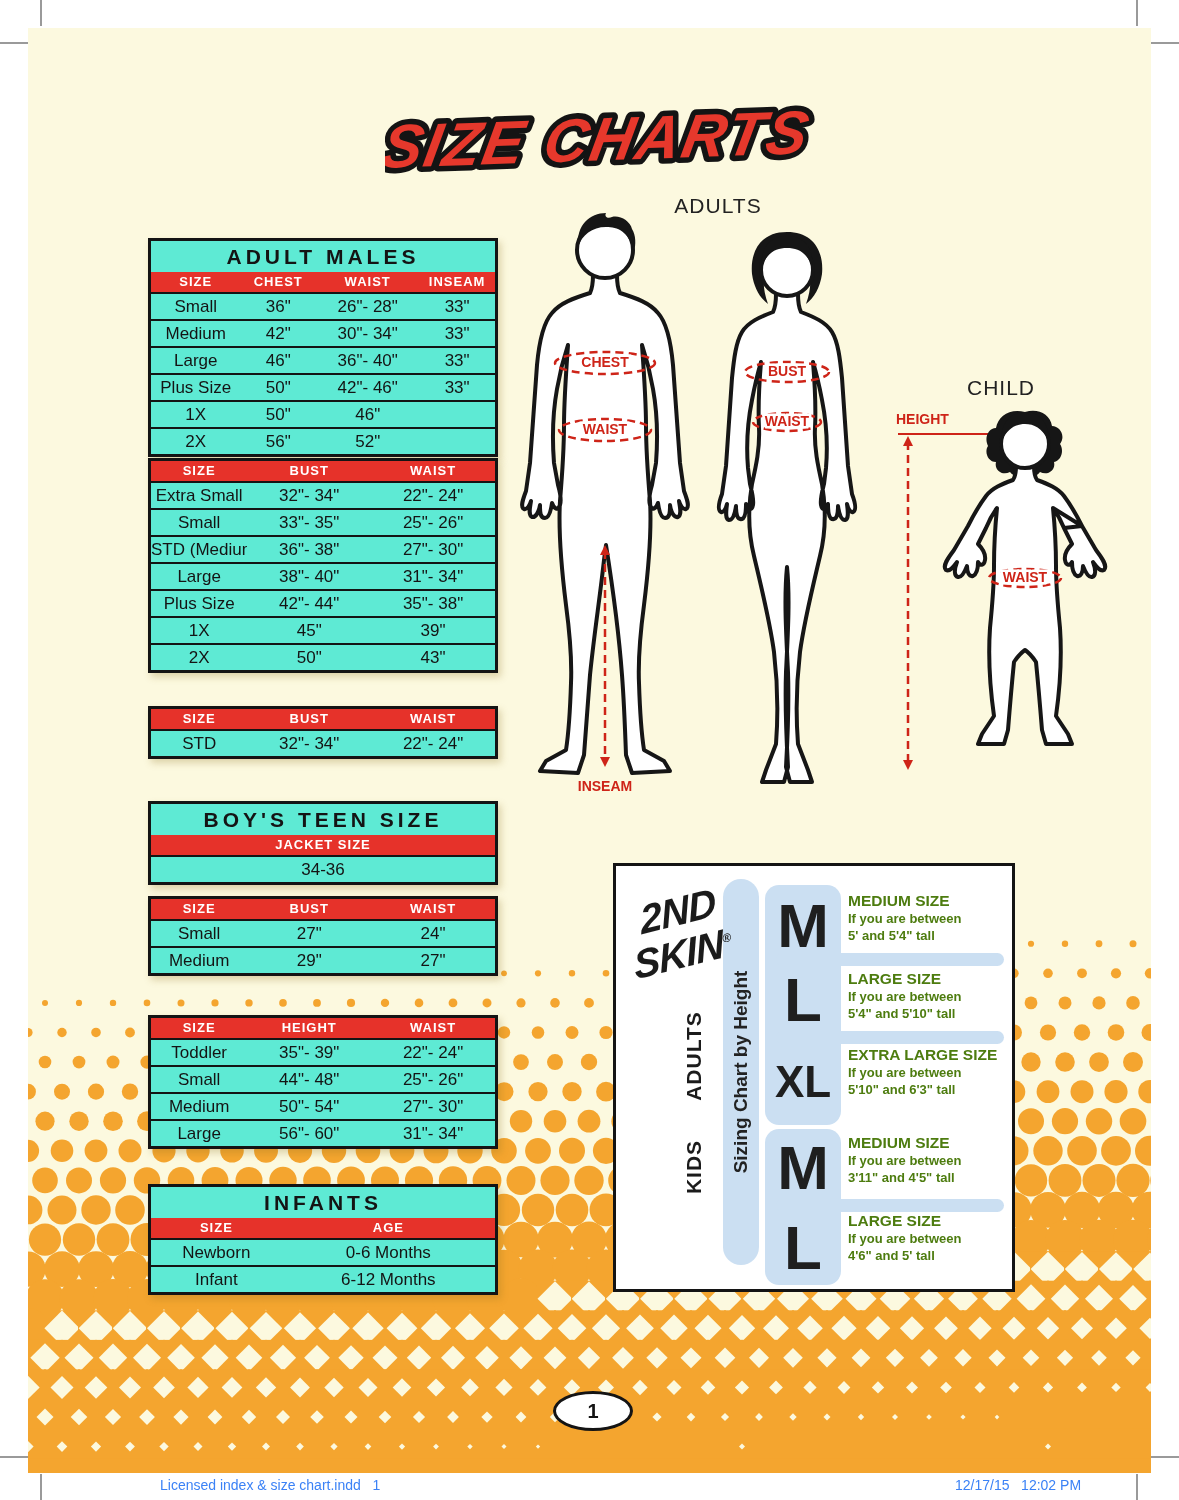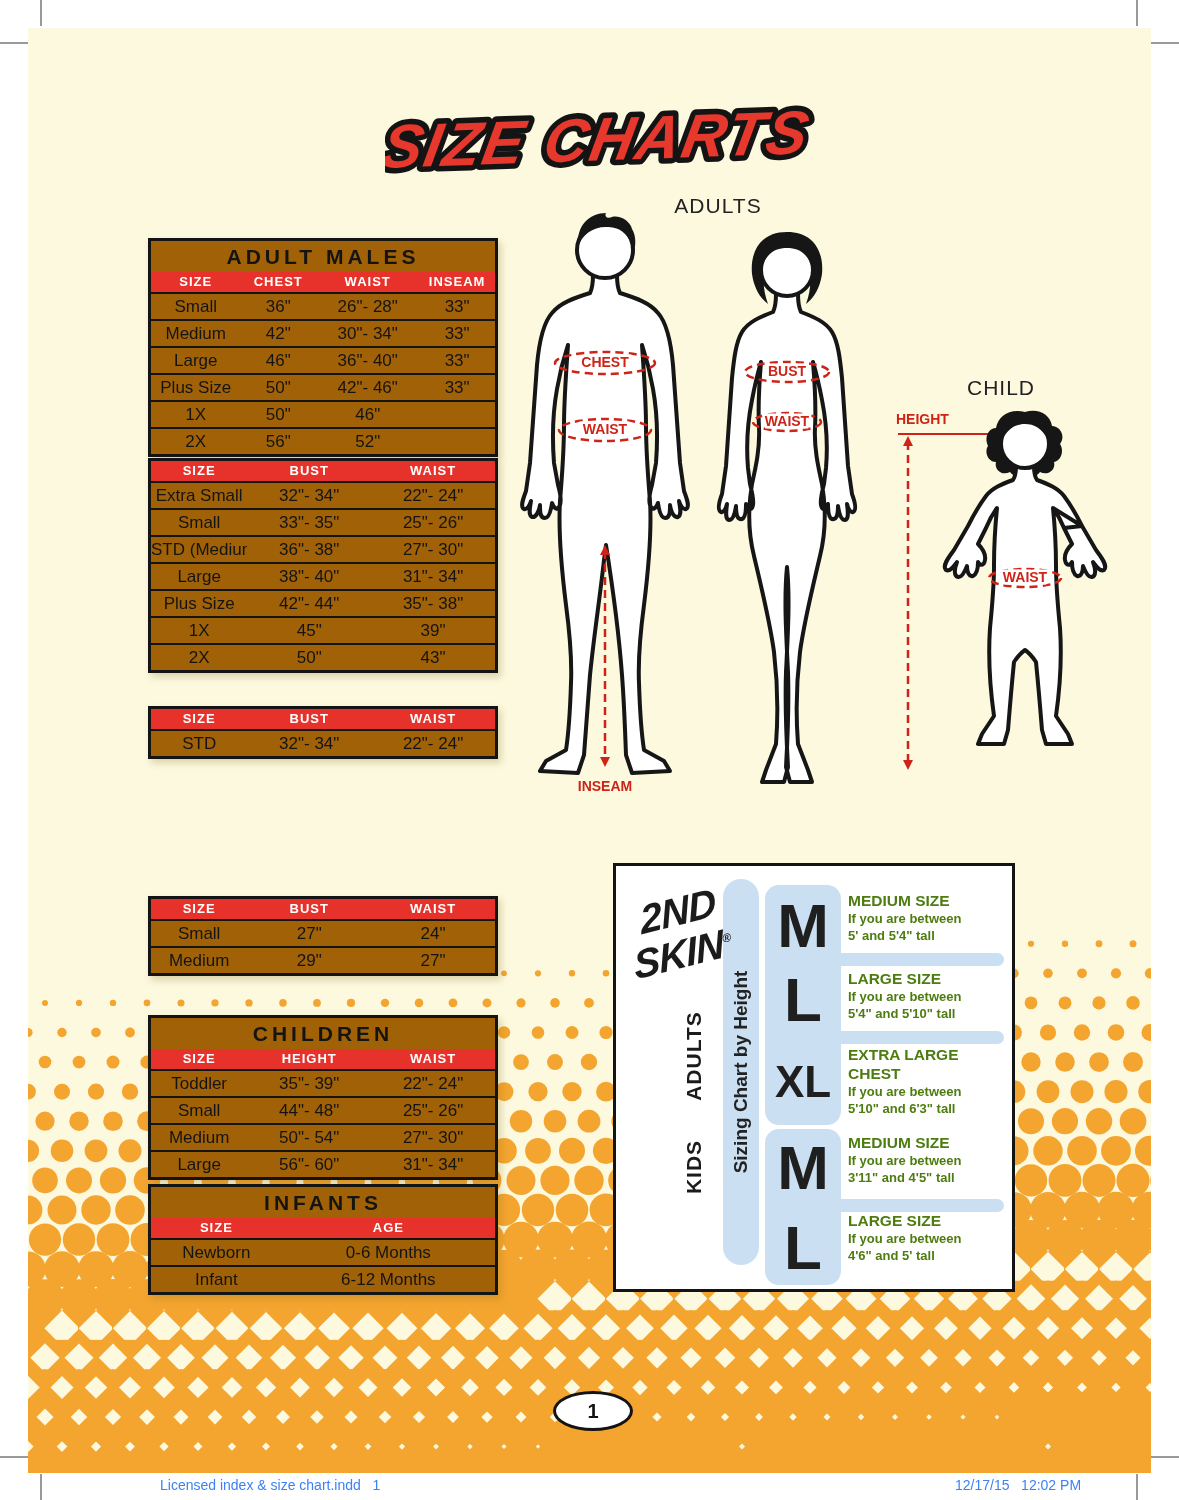--- a/index.html
+++ b/index.html
@@ -3,21 +3,21 @@
 <meta charset="utf-8">
 <style>
   html,body{margin:0;padding:0}
   body{width:1179px;height:1500px;position:relative;background:#ffffff;
        font-family:"Liberation Sans",sans-serif;overflow:hidden}
   .page{position:absolute;left:28px;top:28px;width:1123px;height:1445px;
         background:#FCF9DF;overflow:hidden}
   .crop{position:absolute;background:#9a9a9a}
 
   
-  .size-table{position:absolute;left:120px;width:344px;background:#a16207;
+  .size-table{position:absolute;left:120px;width:344px;background:#5eead4;
               border:3px solid #141414;z-index:3;
               box-shadow:3px 4px 7px rgba(140,110,30,.28)}
   .t-title{font-weight:bold;font-size:21px;letter-spacing:4px;text-align:center;
            line-height:31px;color:#141414;white-space:nowrap}
   .t-head{display:flex;background:#E6322A;color:#ffffff;font-weight:bold;
           font-size:13px;line-height:20px;letter-spacing:1px}
   .t-body .trow{display:flex;border-top:2px solid #141414;font-size:17px;
           line-height:25px;color:#141414}
   .cell{text-align:center;overflow:hidden;white-space:nowrap}
   .cols4 .cell:nth-child(1){width:26%}
@@ -1110,20 +1110,31 @@
       </div>
     <div class="t-body">
         <div class="trow">
           <span class="cell">STD</span>
           <span class="cell">32"- 34"</span>
           <span class="cell">22"- 24"</span>
         </div>
       </div>
   </div>
 
+  <div class="size-table cols1" style="top:773px">
+    <div class="t-title">BOY'S TEEN SIZE</div>
+    <div class="t-head">
+        <span class="cell">JACKET SIZE</span>
+      </div>
+    <div class="t-body">
+        <div class="trow">
+          <span class="cell">34-36</span>
+        </div>
+      </div>
+  </div>
 
   <div class="size-table cols3" style="top:868px">
     <div class="t-head">
         <span class="cell">SIZE</span>
         <span class="cell">BUST</span>
         <span class="cell">WAIST</span>
       </div>
     <div class="t-body">
         <div class="trow">
           <span class="cell">Small</span>
@@ -1132,21 +1143,20 @@
         </div>
         <div class="trow">
           <span class="cell">Medium</span>
           <span class="cell">29"</span>
           <span class="cell">27"</span>
         </div>
       </div>
   </div>
 
   <div class="size-table cols3" style="top:987px">
-    <div class="t-title">CHILDREN</div>
     <div class="t-head">
         <span class="cell">SIZE</span>
         <span class="cell">HEIGHT</span>
         <span class="cell">WAIST</span>
       </div>
     <div class="t-body">
         <div class="trow">
           <span class="cell">Toddler</span>
           <span class="cell">35"- 39"</span>
           <span class="cell">22"- 24"</span>
@@ -1216,21 +1226,21 @@
         <div class="d-title">MEDIUM SIZE</div>
         <div class="d-line">If you are between</div>
         <div class="d-line">5' and 5'4" tall</div>
       </div>
       <div class="entry-desc" style="top:103px">
         <div class="d-title">LARGE SIZE</div>
         <div class="d-line">If you are between</div>
         <div class="d-line">5'4" and 5'10" tall</div>
       </div>
       <div class="entry-desc" style="top:179px">
-        <div class="d-title">EXTRA LARGE CHEST</div>
+        <div class="d-title">EXTRA LARGE SIZE</div>
         <div class="d-line">If you are between</div>
         <div class="d-line">5'10" and 6'3" tall</div>
       </div>
       <div class="entry-desc" style="top:267px">
         <div class="d-title">MEDIUM SIZE</div>
         <div class="d-line">If you are between</div>
         <div class="d-line">3'11" and 4'5" tall</div>
       </div>
       <div class="entry-desc" style="top:345px">
         <div class="d-title">LARGE SIZE</div>

